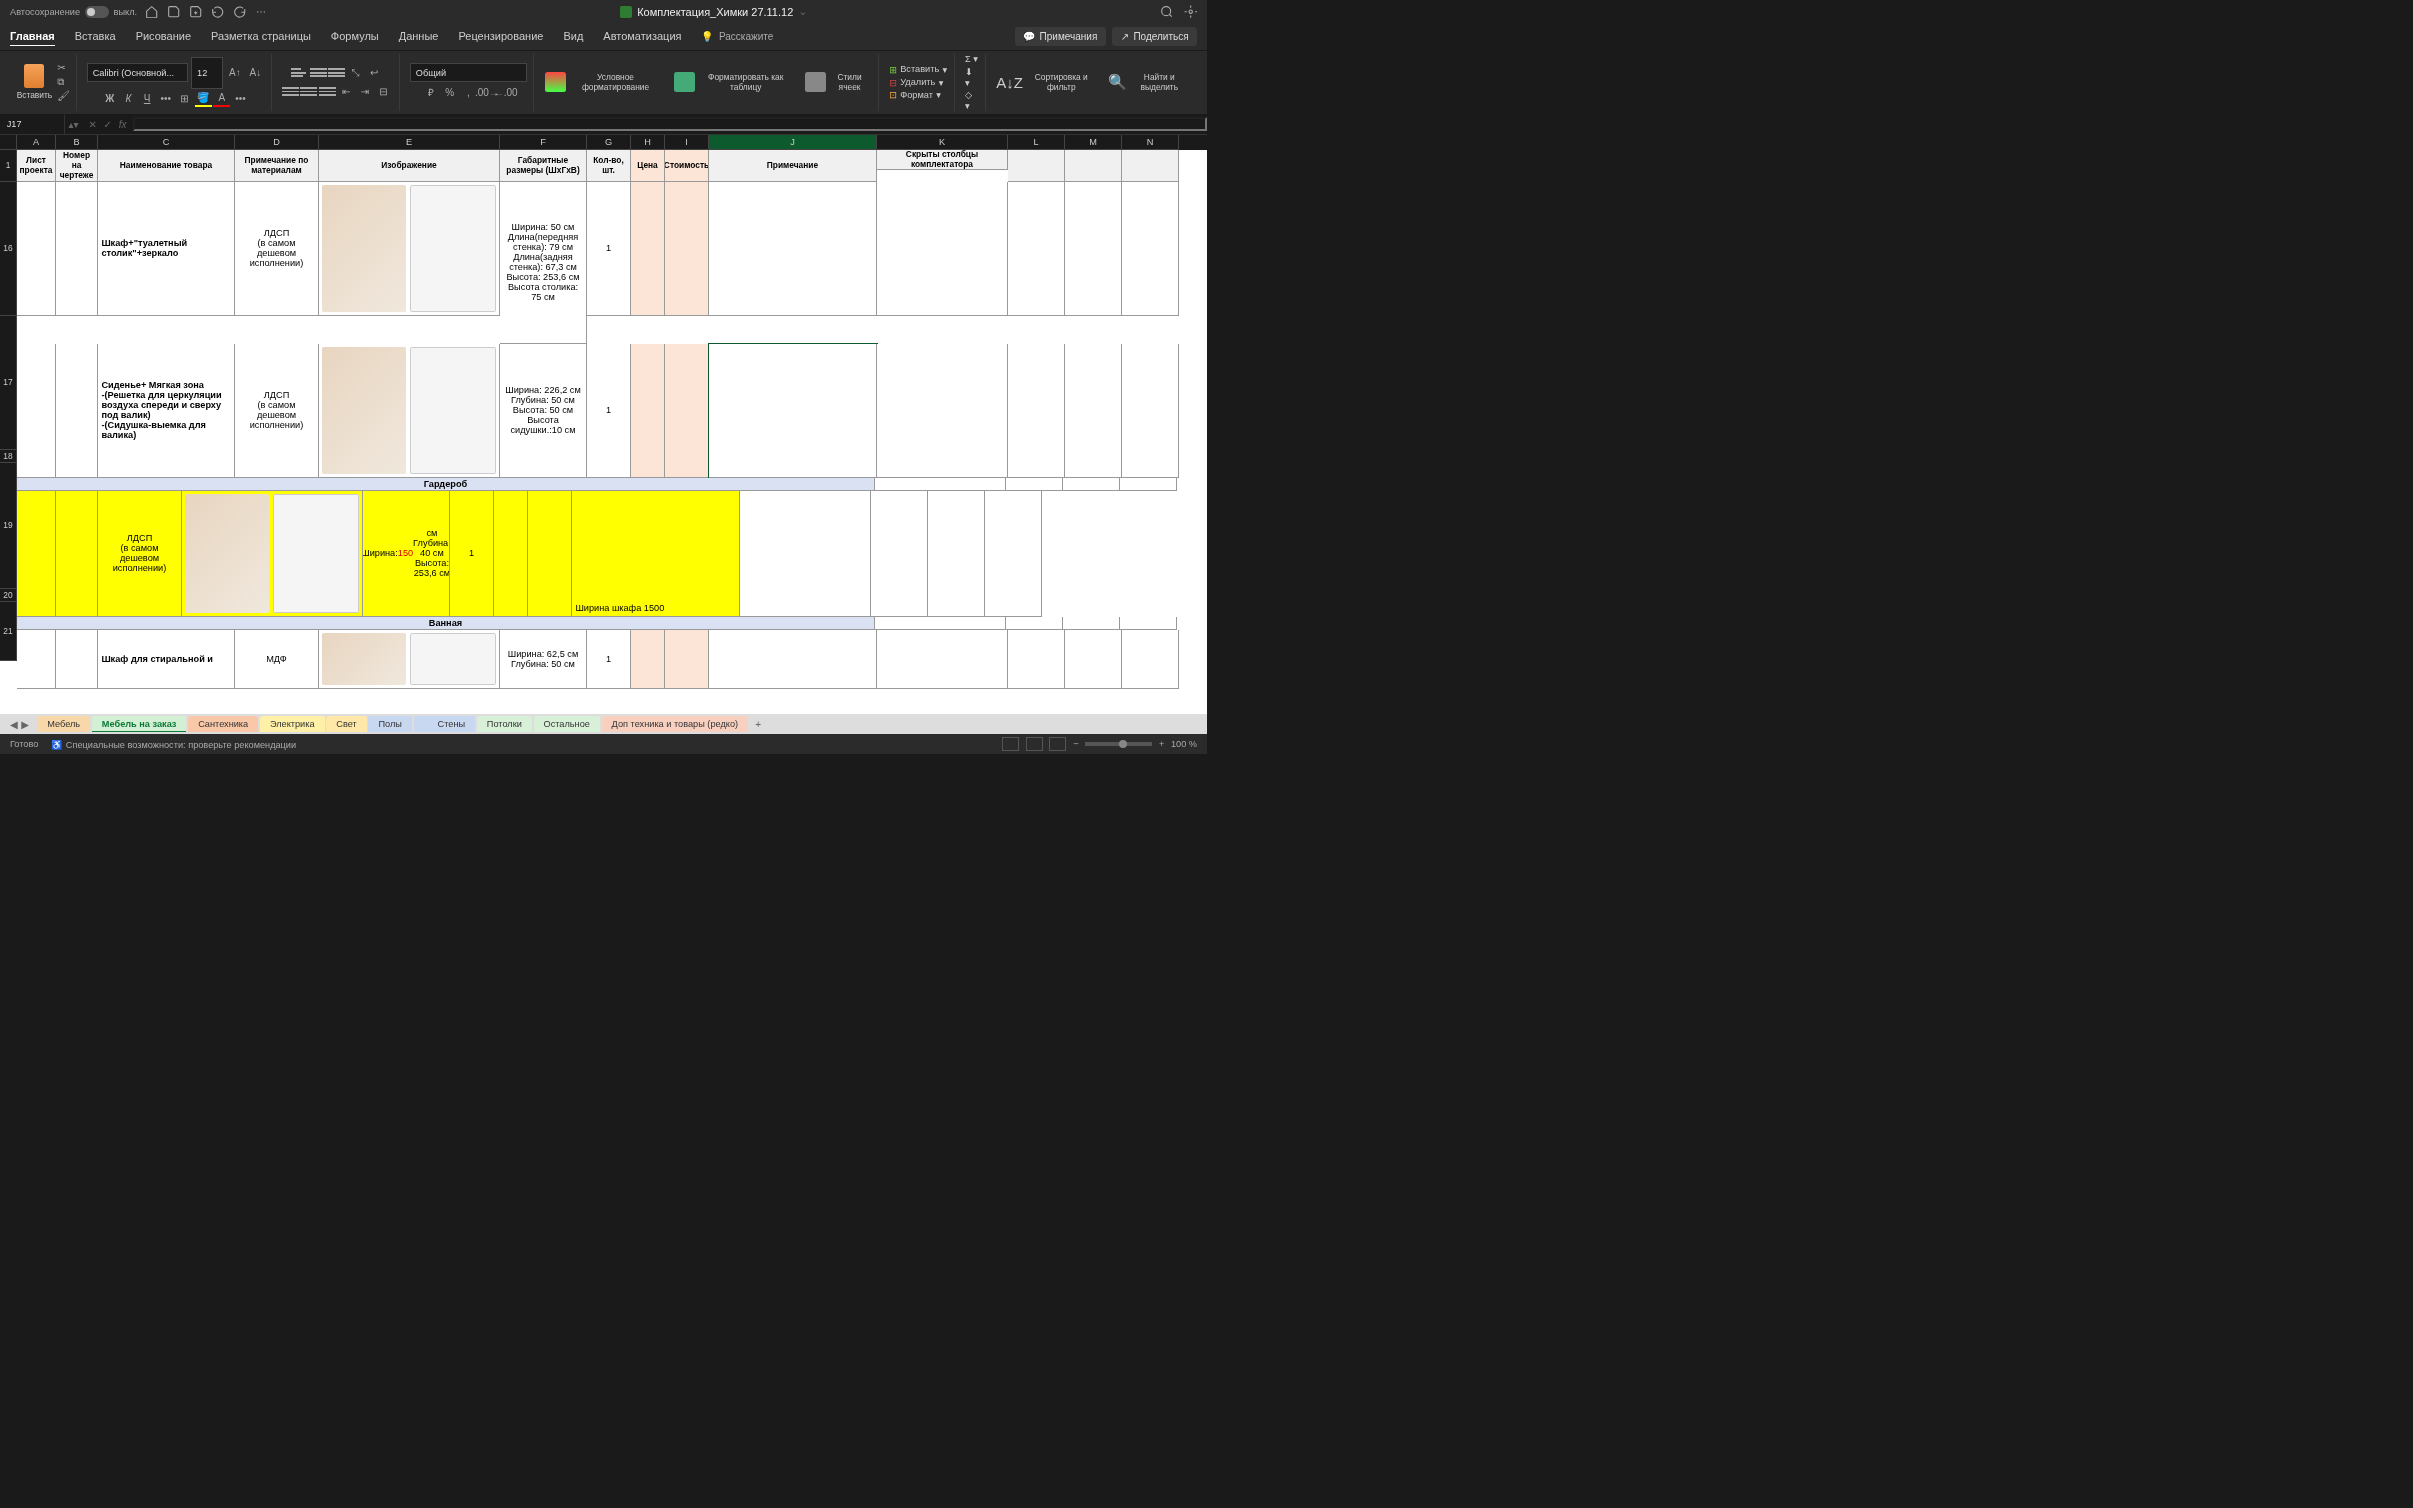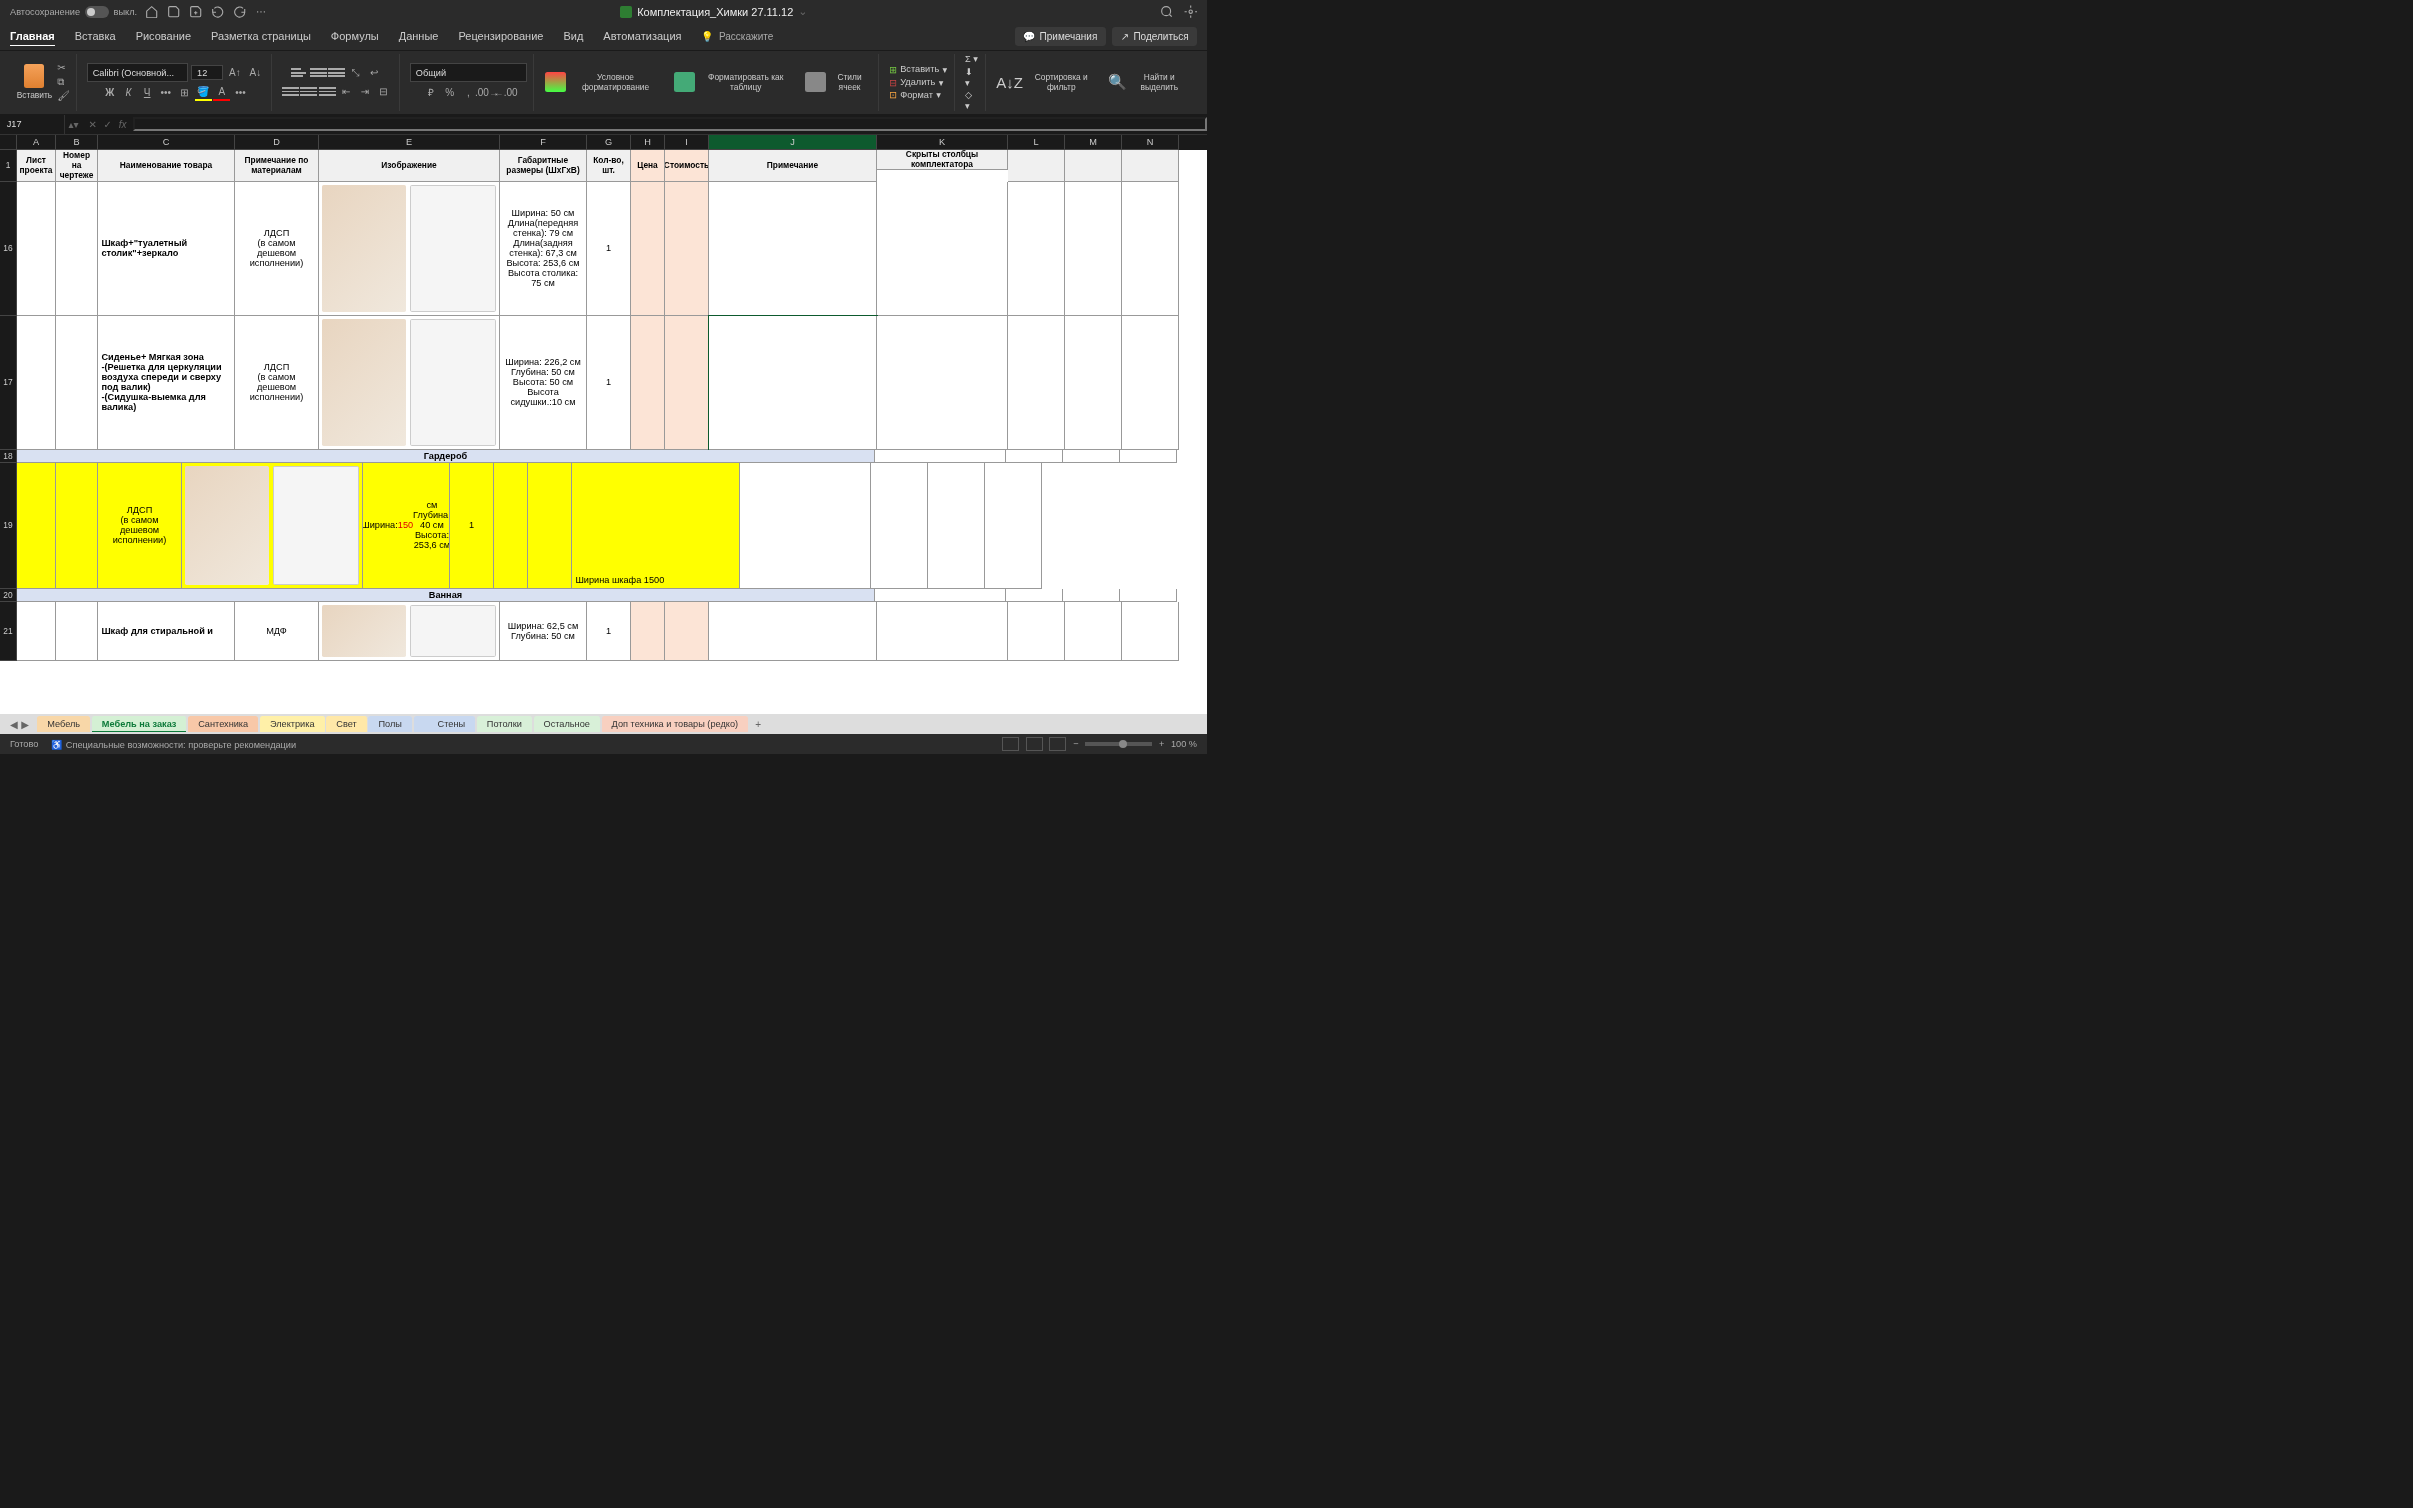--- a/index.html
+++ b/index.html
@@ -20,21 +20,21 @@
 .btn{background:#3a3a3a;padding:4.2px 8.4px;border-radius:3.4px;font-size:10px;color:#ddd;display:flex;align-items:center;gap:4.2px;cursor:pointer}
 .ribbon{height:64px;background:#2b2b2b;display:flex;align-items:center;padding:3.4px 10px;gap:3.4px;border-bottom:0.8px solid #1a1a1a}
 .ribbon-group{display:flex;flex-direction:column;align-items:center;gap:1.7px;padding:0 6.7px;border-right:0.8px solid #3a3a3a;height:57px;justify-content:center}
 .ribbon-group.no-border{border-right:none}
 .paste-btn{display:flex;flex-direction:column;align-items:center;gap:1.7px;font-size:8.4px;color:#ccc}
 .paste-icon{width:20px;height:23.5px;background:linear-gradient(#f5a25a,#e08030);border-radius:2.5px;position:relative}
 .mini-icons{display:flex;flex-direction:column;gap:2.5px}
 .mini-icon{width:11.7px;height:11.7px;color:#aaa}
 .font-row{display:flex;align-items:center;gap:3.4px}
 .font-select{background:#1a1a1a;border:0.8px solid #444;color:#ddd;padding:1.7px 5px;font-size:9.2px;width:101px;height:18.4px}
-.size-select{background:#1a1a1a;border:0.8px solid #444;color:#ddd;padding:6px 5px;font-size:9.2px;width:32px;height:15px}
+.size-select{background:#1a1a1a;border:0.8px solid #444;color:#ddd;padding:6px 5px;font-size:9.2px;width:32px;height:32px}
 .fmt-btn{width:17px;height:17px;color:#aaa;display:flex;align-items:center;justify-content:center;cursor:pointer;font-size:10px}
 .fmt-row{display:flex;gap:1.7px;align-items:center}
 .align-grid{display:grid;grid-template-columns:repeat(3,17px);gap:1.7px}
 .align-btn{width:17px;height:15px;display:flex;flex-direction:column;gap:1.7px;justify-content:center;cursor:pointer}
 .align-btn span{height:1.7px;background:#aaa}
 .number-select{background:#1a1a1a;border:0.8px solid #444;color:#ddd;padding:1.7px 5px;font-size:9.2px;width:117px;height:18.4px}
 .big-btn{display:flex;flex-direction:row;align-items:center;gap:1.7px;font-size:8.4px;color:#ccc;text-align:center;cursor:pointer}
 .big-icon{width:23.5px;height:20px;background:#444;border-radius:2.5px}
 .cell-ops{display:flex;flex-direction:column;gap:1.7px;font-size:9.2px}
 .cell-op{display:flex;align-items:center;gap:3.4px;color:#ccc;cursor:pointer}
@@ -357,21 +357,21 @@
           <div class="cell " style="width: 39px; height: 134px;"></div>
           <div class="cell " style="width: 42px; height: 134px;"></div>
           <div class="cell " style="width: 137px; height: 134px; font-weight: bold; white-space: pre-wrap;">Шкаф+"туалетный столик"+зеркало</div>
           <div class="cell center" style="width: 84px; height: 134px;">ЛДСП<br>(в самом дешевом исполнении)</div>
           <div class="cell center" style="width: 181px; height: 134px;">
             <div class="img-split" style="height: 127px;">
               <div class="img-half"></div>
               <div class="img-half" style="background:#f5f5f5;border:0.8px solid #ccc"></div>
             </div>
           </div>
-          <div class="cell center" style="width: 87px; height: 134px;">Ширина: 50 см<br>Длина(передняя стенка): 79 см<br>Длина(задняя стенка): 67,3 см<br>Высота: 253,6 см<br>Высота столика: 75 см</div>
+          <div class="cell center" style="width: 87px; height: 162px;">Ширина: 50 см<br>Длина(передняя стенка): 79 см<br>Длина(задняя стенка): 67,3 см<br>Высота: 253,6 см<br>Высота столика: 75 см</div>
           <div class="cell center" style="width: 44px; height: 134px;">1</div>
           <div class="cell peach" style="width: 34px; height: 134px;"></div>
           <div class="cell peach" style="width: 44px; height: 134px;"></div>
           <div class="cell " style="width: 168px; height: 134px;"></div>
           <div class="cell " style="width: 131px; height: 134px;"></div>
           <div class="cell " style="width: 57px; height: 134px;"></div>
           <div class="cell " style="width: 57px; height: 134px;"></div>
           <div class="cell " style="width: 57px; height: 134px;"></div>
         </div>
         <div class="data-row">

